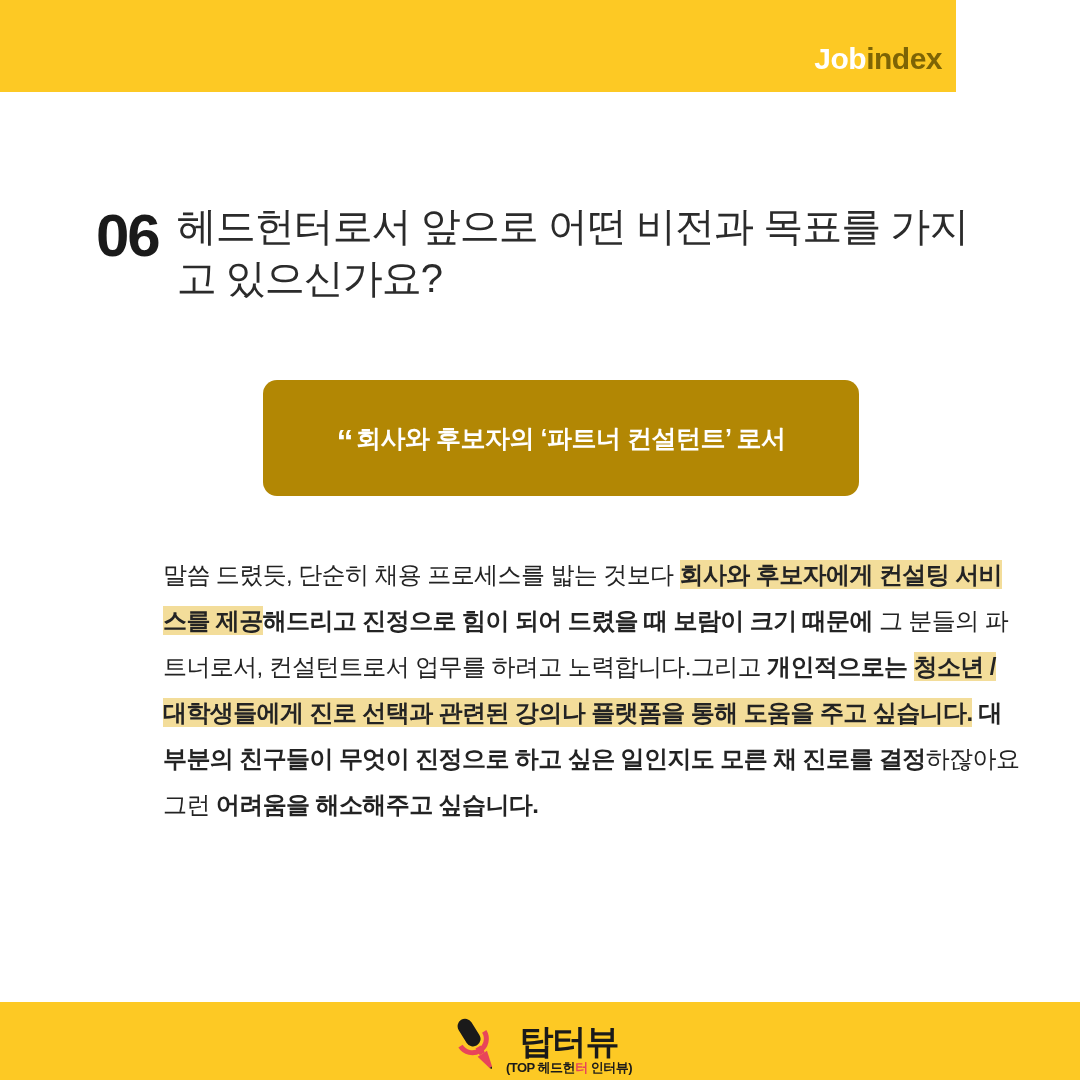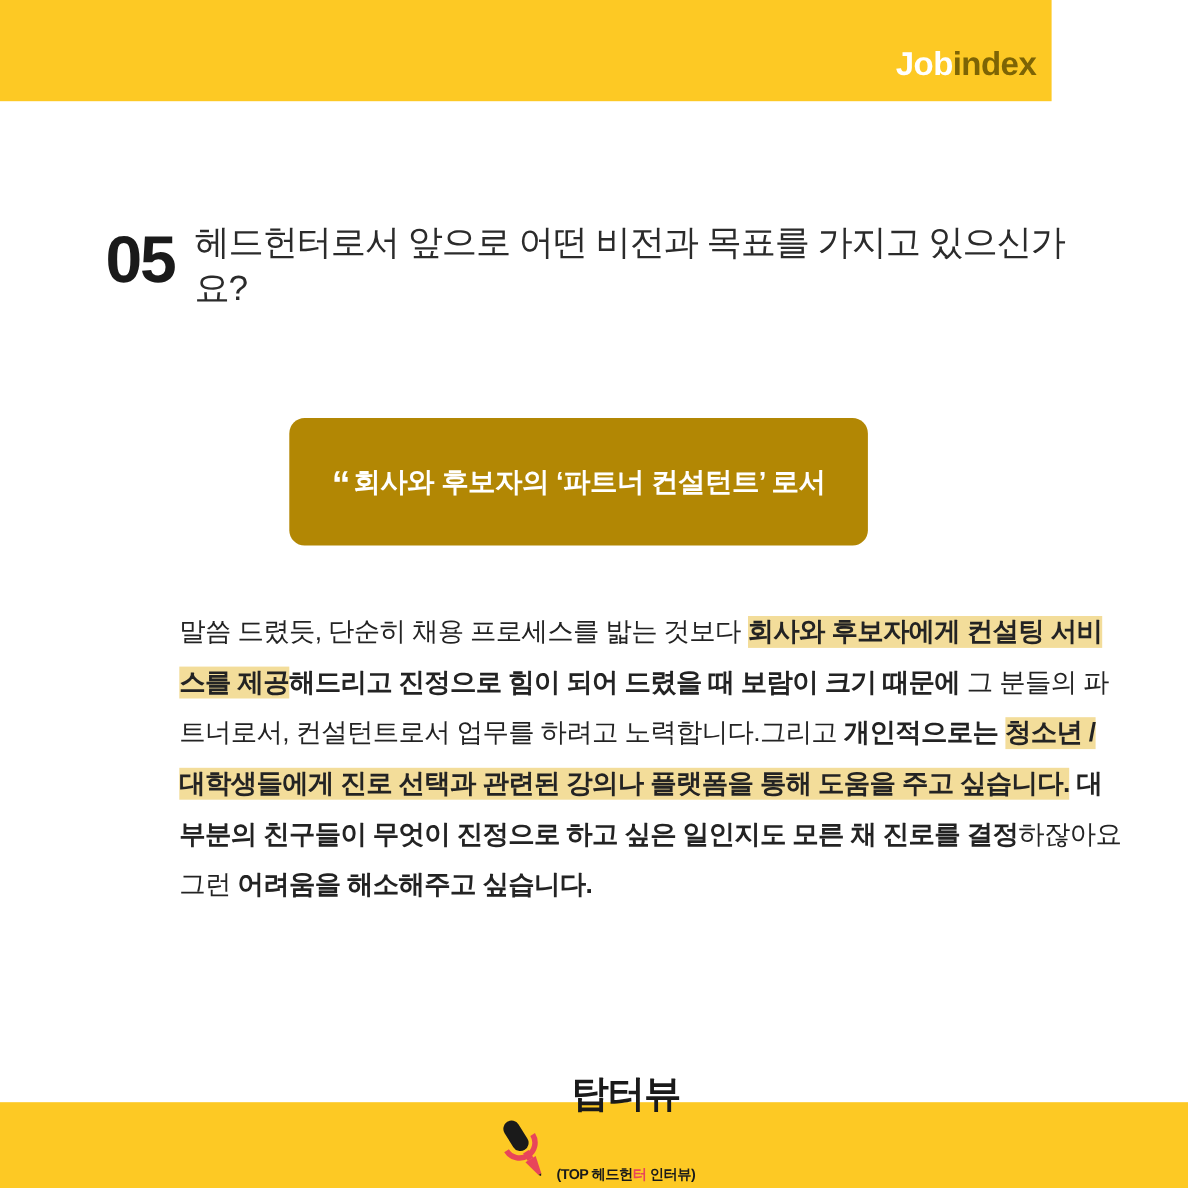--- a/index.html
+++ b/index.html
@@ -51,33 +51,33 @@
   .q-num {
     font-size: 60px;
     font-weight: bold;
     color: #1a1a1a;
     line-height: 1;
     margin-right: 18px;
     letter-spacing: -2px;
     padding-top: 6px;
   }
   .q-text {
-    font-size: 32px;
+    font-size: 40px;
     color: #2b2b2b;
     line-height: 1.3;
     font-weight: 400;
     letter-spacing: -1px;
   }
 
   
   .quote-box {
     position: absolute;
     left: 263px;
     top: 380px;
-    width: 526px;
+    width: 596px;
     height: 116px;
     background: #b28704;
     border-radius: 14px;
     color: #ffffff;
     display: flex;
     flex-direction: column;
     align-items: center;
     justify-content: center;
     text-align: right;
     font-weight: bold;
@@ -143,21 +143,20 @@
     position: relative;
     width: 54px;
     height: 62px;
     margin-right: 4px;
   }
   .logo-texts {
     display: flex;
     flex-direction: column;
     align-items: center;
     line-height: 1;
-    gap: 47px;
   }
   .logo-main {
     font-size: 34px;
     font-weight: bold;
     color: #1a1a1a;
     letter-spacing: -1px;
   }
   .logo-sub {
     font-size: 13px;
     font-weight: bold;
@@ -172,21 +171,21 @@
 
 <div class="page">
 
   <div class="top-bar">
     <div class="brand">
       <span class="job">Job</span><span class="index">index</span>
     </div>
   </div>
 
   <div class="q-wrap">
-    <div class="q-num">05</div>
+    <div class="q-num">06</div>
     <div class="q-text">헤드헌터로서 앞으로 어떤 비전과 목표를 가지고 있으신가요?</div>
   </div>
 
   <div class="quote-box">
     <div class="quote-line">
       <span class="qmark open">“</span><span>회사와 후보자의 ‘파트너 컨설턴트’ 로서</span>
     </div>
   </div>
 
   <div class="body-text"><span>말씀 드렸듯, 단순히 채용 프로세스를 밟는 것보다 </span><span class="hl">회사와 후보자에게 컨설팅 서비스를 제공</span><span class="bold">해드리고 진정으로 힘이 되어 드렸을 때 보람이 크기 때문에</span><span> 그 분들의 파트너로서, 컨설턴트로서 업무를 하려고 노력합니다.</span><span>그리고 </span><span class="bold">개인적으로는 </span><span class="hl">청소년 / 대학생들에게 진로 선택과 관련된 강의나 플랫폼을 통해 도움을 주고 싶습니다.</span><span class="bold"> 대부분의 친구들이 무엇이 진정으로 하고 싶은 일인지도 모른 채 진로를 결정</span><span>하잖아요 그런 </span><span class="bold">어려움을 해소해주고 싶습니다.</span></div>

